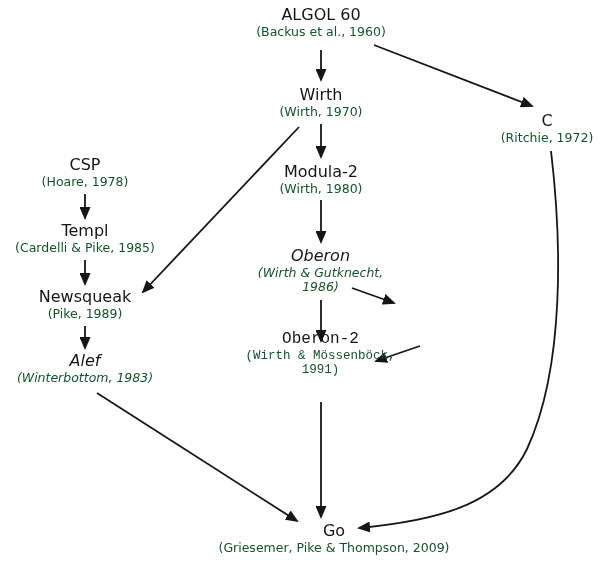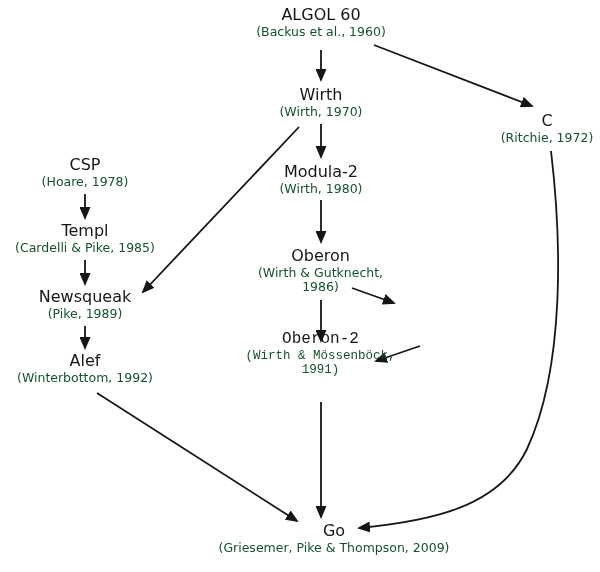--- a/index.html
+++ b/index.html
@@ -96,41 +96,41 @@
   <div class="node" style="left:251px; top:163px; width:140px;">
     <div class="label">Modula-2</div>
     <div class="citation">(Wirth, 1980)</div>
   </div>
 
   <div class="node" style="left:0px; top:222px; width:170px;">
     <div class="label">Templ</div>
     <div class="citation">(Cardelli &amp; Pike, 1985)</div>
   </div>
 
-  <div class="node" style="left:238px; top:247px; width:165px;">
+  <div class="node" style="left:238px; top:247px; width:165px;font-style:italic;">
     <div class="label">Oberon</div>
     <div class="citation">(Wirth &amp; Gutknecht,
 1986)</div>
   </div>
 
   <div class="node" style="left:10px; top:288px; width:150px;text-align:center;">
     <div class="label">Newsqueak</div>
     <div class="citation">(Pike, 1989)</div>
   </div>
 
 
   <div class="node" style="left:238px; top:330px; width:165px;font-family:Liberation Mono, monospace;">
     <div class="label">Oberon-2</div>
     <div class="citation">(Wirth &amp; Mössenböck,
 1991)</div>
   </div>
 
-  <div class="node" style="left:10px; top:352px; width:150px;">
+  <div class="node" style="left:10px; top:352px; width:150px;font-style:italic;">
     <div class="label">Alef</div>
-    <div class="citation">(Winterbottom, 1992)</div>
+    <div class="citation">(Winterbottom, 1983)</div>
   </div>
 
   <div class="node" style="left:184px; top:522px; width:300px;">
     <div class="label">Go</div>
     <div class="citation">(Griesemer, Pike &amp; Thompson, 2009)</div>
   </div>
 
 </div>
 
 </body></html>

